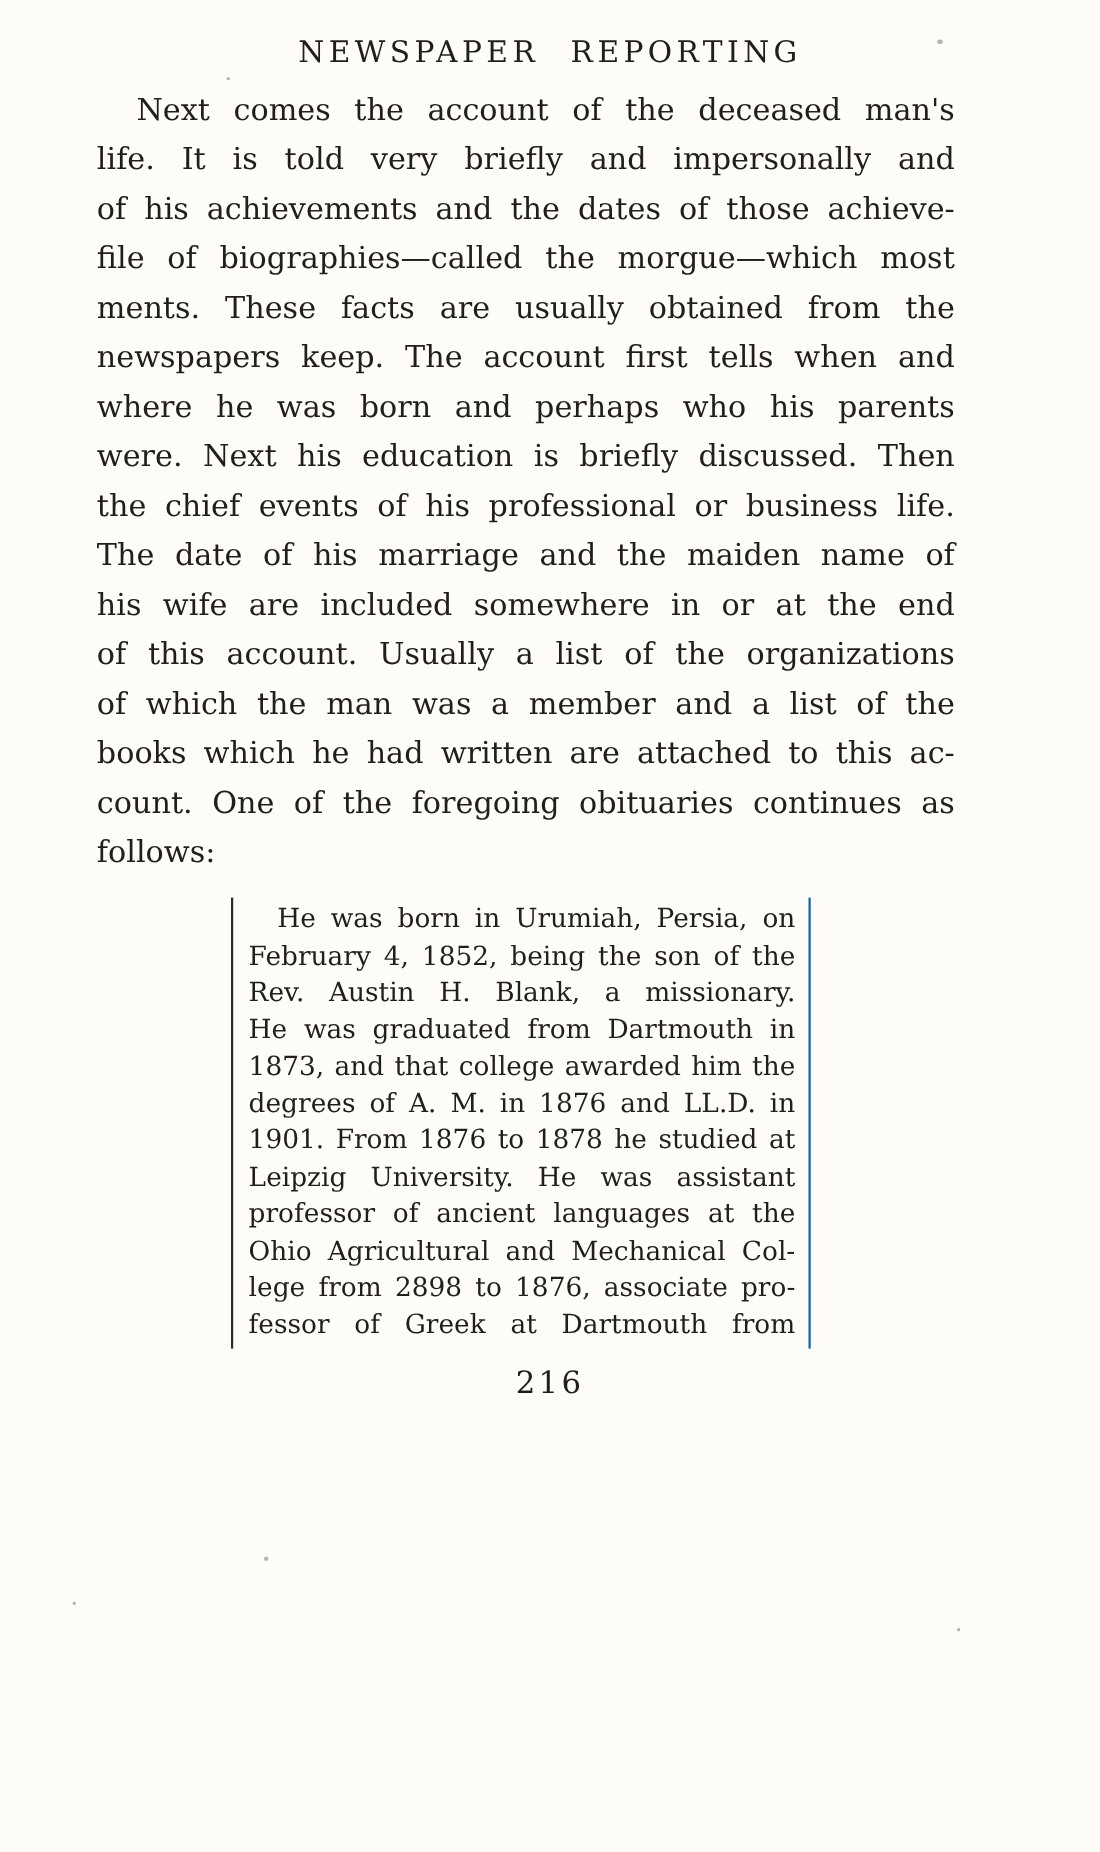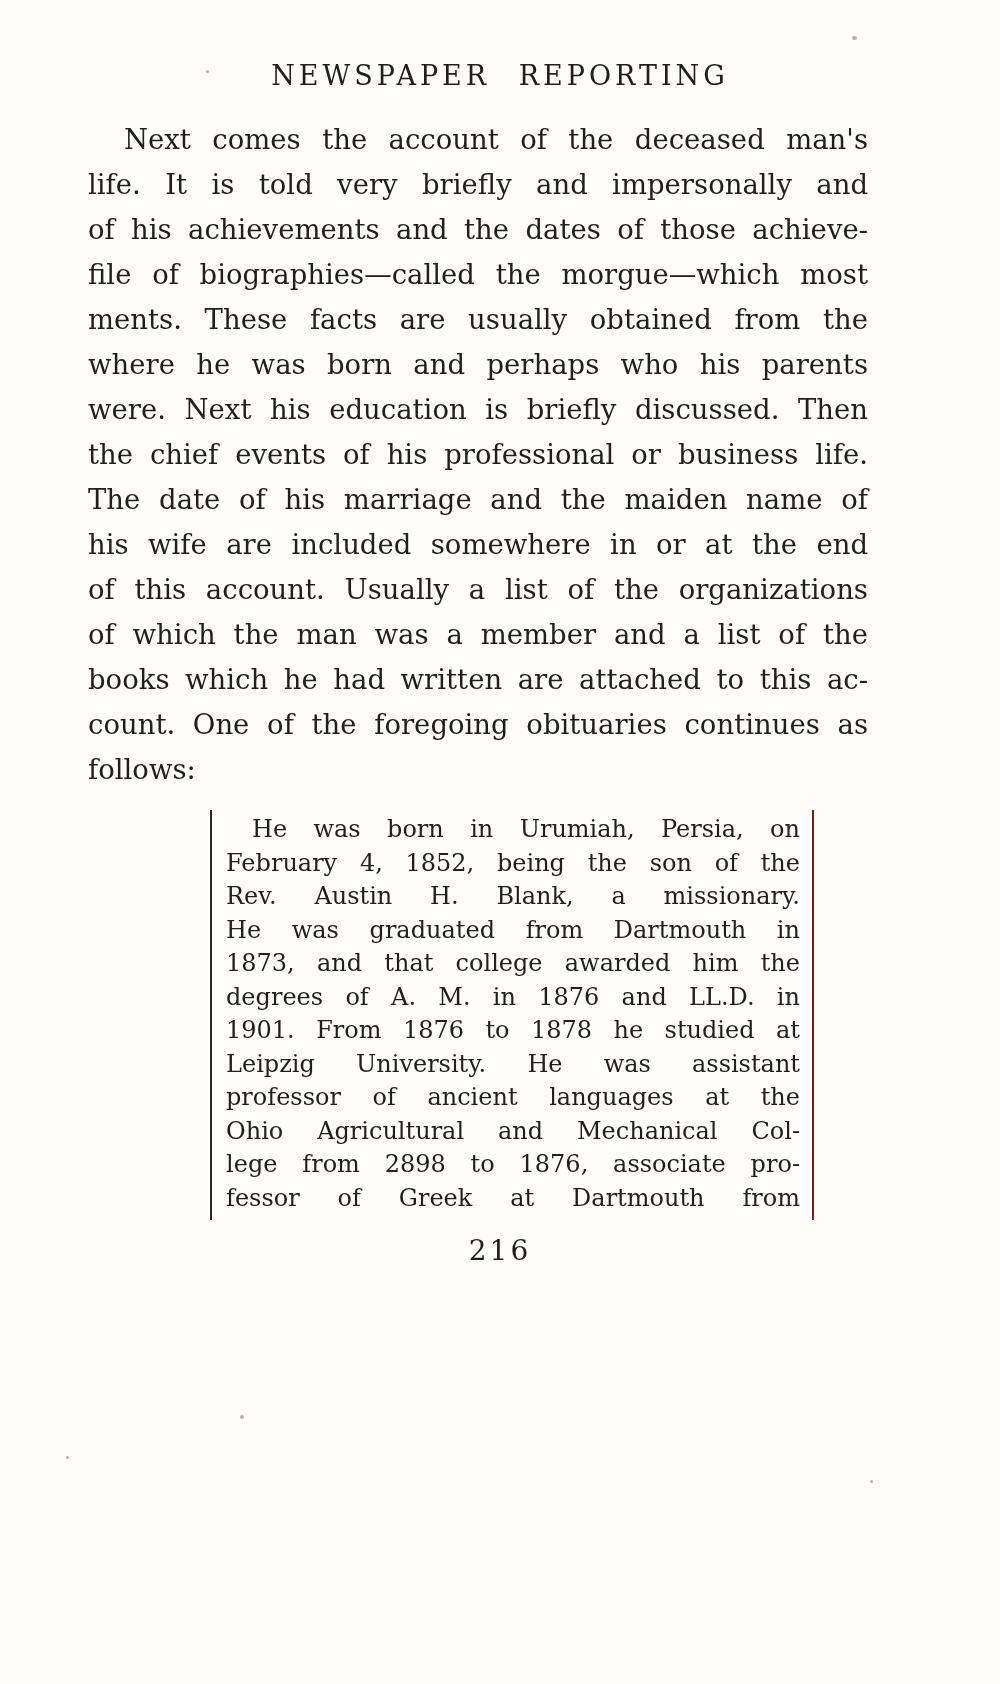--- a/index.html
+++ b/index.html
@@ -11,50 +11,50 @@
     position: relative;
     width: 1000px;
     height: 1684px;
     margin: 0 auto;
     background: #fdfcf8;
     color: #221f1b;
     font-family: "DejaVu Serif", "Liberation Serif", serif;
     overflow: hidden;
   }
   .running-head {
-    padding-top: 60px;
+    padding-top: 32px;
     text-align: center;
     font-size: 27px;
     letter-spacing: 4px;
     word-spacing: 16px;
     font-weight: 500;
   }
   .body-block {
-    margin: 26px 0 0 88px;
+    margin: 15px 0 0 88px;
     width: 780px;
   }
   .line {
     font-size: 27.5px;
     line-height: 45px;
     text-align: justify;
     text-align-last: justify;
     word-spacing: 2px;
   }
   .line.first {
     text-indent: 36px;
   }
   .line.last {
     text-align-last: left;
   }
   .quote-wrap {
     margin: 18px 0 0 210px;
-    width: 604px;
+    width: 527px;
     box-sizing: border-box;
     border-left: 2px solid #2c2a26;
-    border-right: 2px solid #7f1d1d;
+    border-right: 2px solid #0369a1;
     padding: 3px 12px 5px 14px;
   }
   .qline {
     font-size: 24px;
     line-height: 33.5px;
     text-align: justify;
     text-align-last: justify;
     word-spacing: 1px;
   }
   .qline.first {
@@ -84,20 +84,21 @@
 <div class="page">
 
   <div class="running-head">NEWSPAPER REPORTING</div>
 
   <div class="body-block">
     <div class="line first">Next comes the account of the deceased man's</div>
     <div class="line">life. It is told very briefly and impersonally and</div>
     <div class="line">of his achievements and the dates of those achieve-</div>
     <div class="line">file of biographies—called the morgue—which most</div>
     <div class="line">ments. These facts are usually obtained from the</div>
+    <div class="line">newspapers keep. The account first tells when and</div>
     <div class="line">where he was born and perhaps who his parents</div>
     <div class="line">were. Next his education is briefly discussed. Then</div>
     <div class="line">the chief events of his professional or business life.</div>
     <div class="line">The date of his marriage and the maiden name of</div>
     <div class="line">his wife are included somewhere in or at the end</div>
     <div class="line">of this account. Usually a list of the organizations</div>
     <div class="line">of which the man was a member and a list of the</div>
     <div class="line">books which he had written are attached to this ac-</div>
     <div class="line">count. One of the foregoing obituaries continues as</div>
     <div class="line last">follows:</div>

